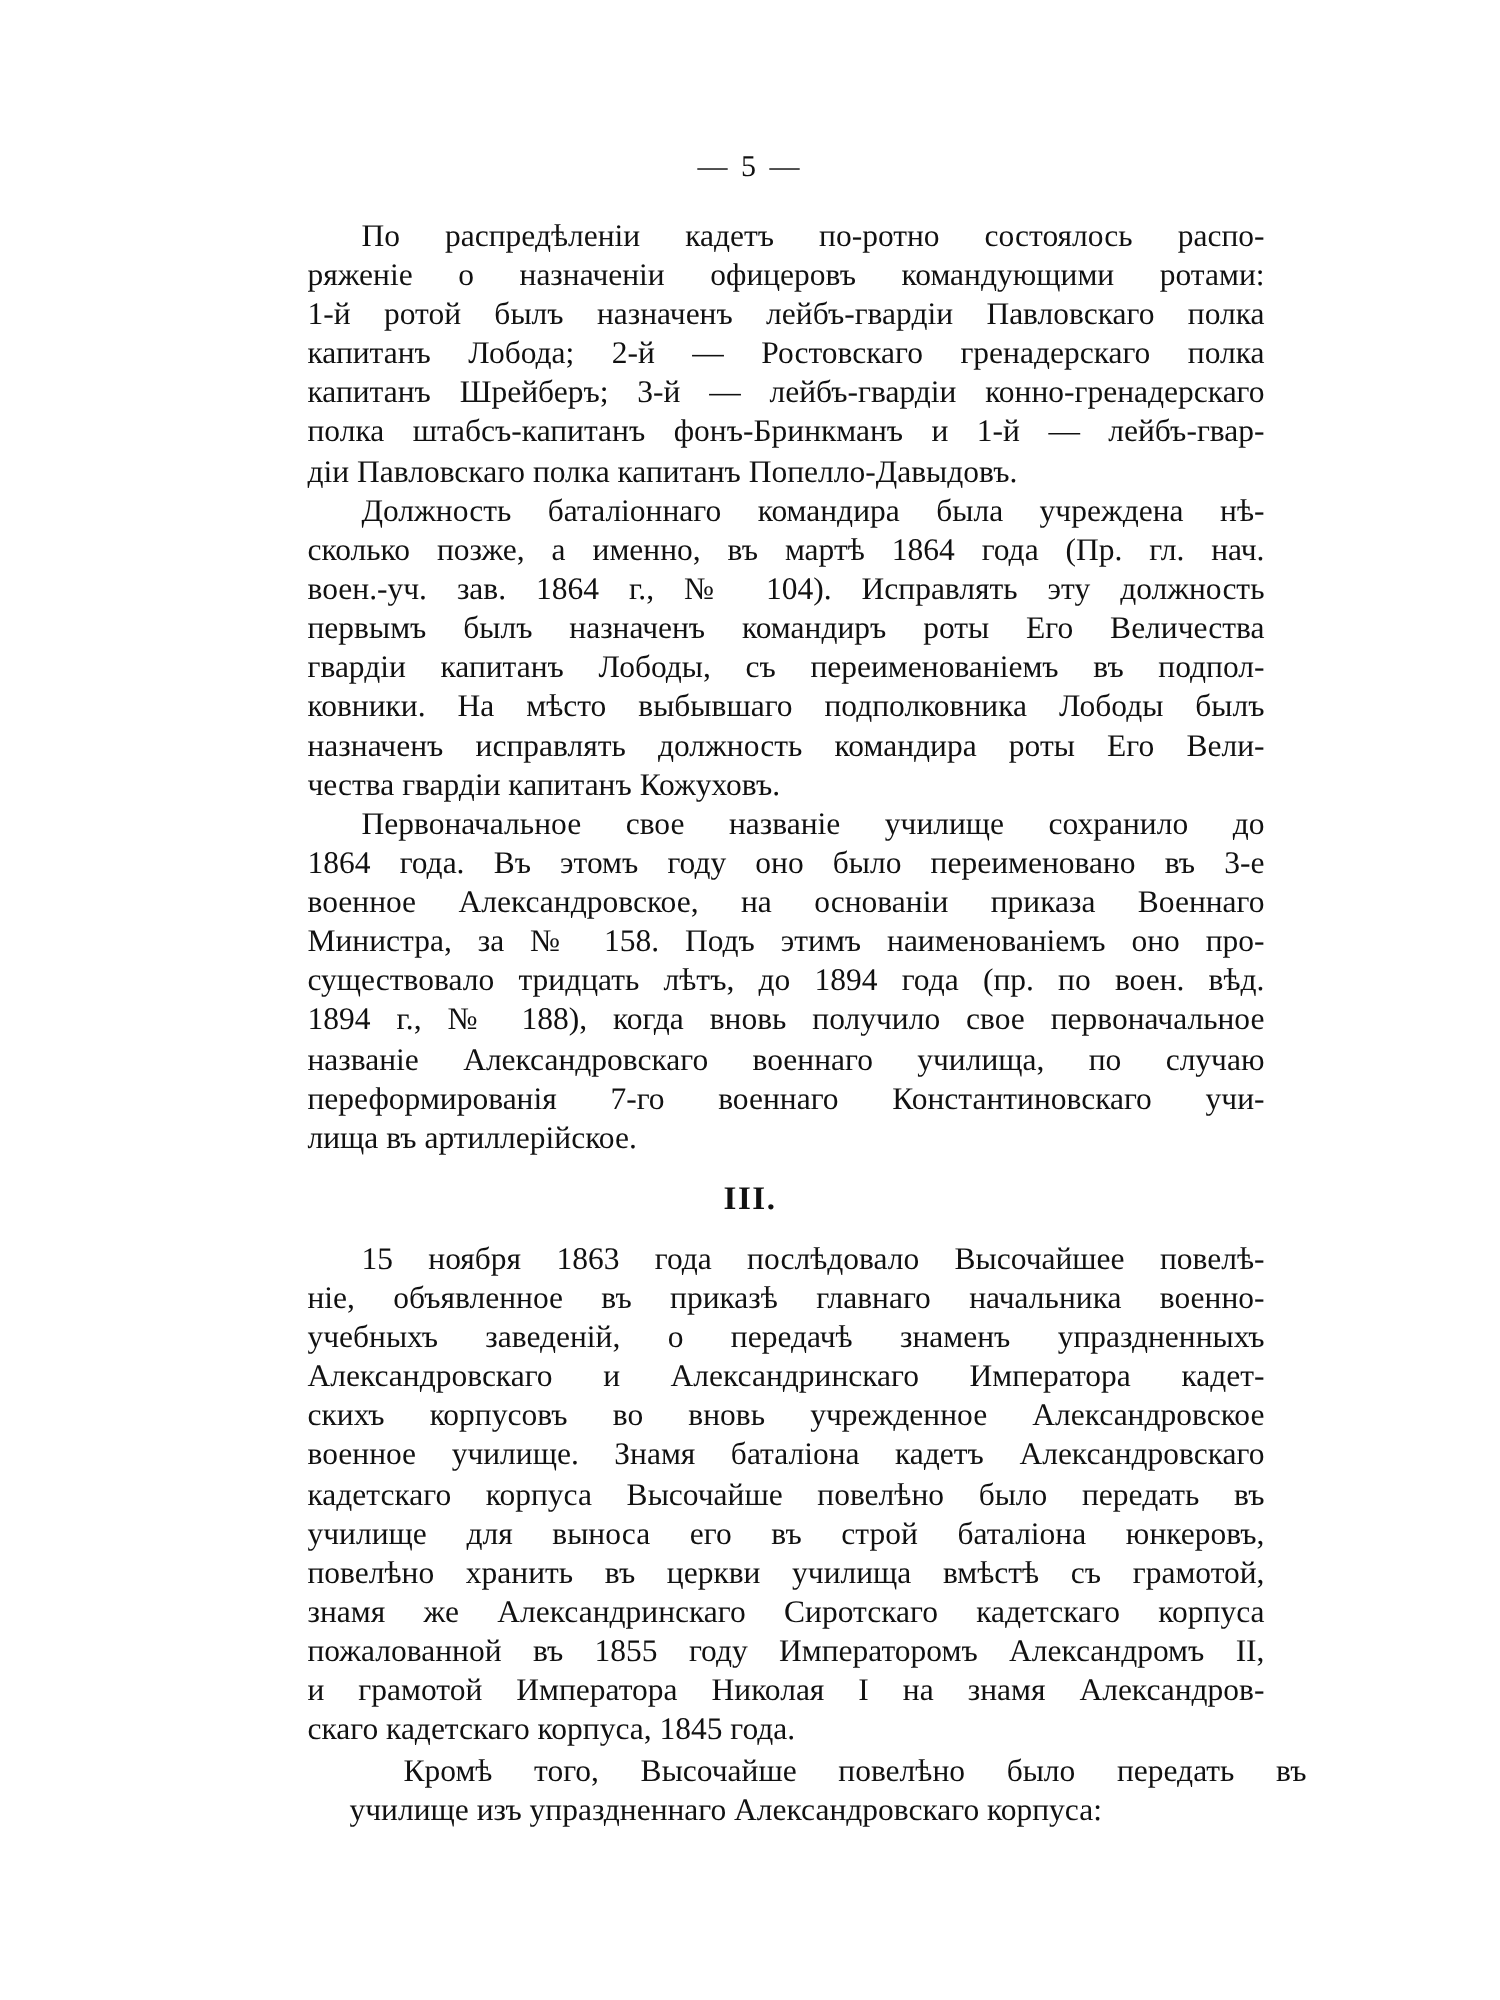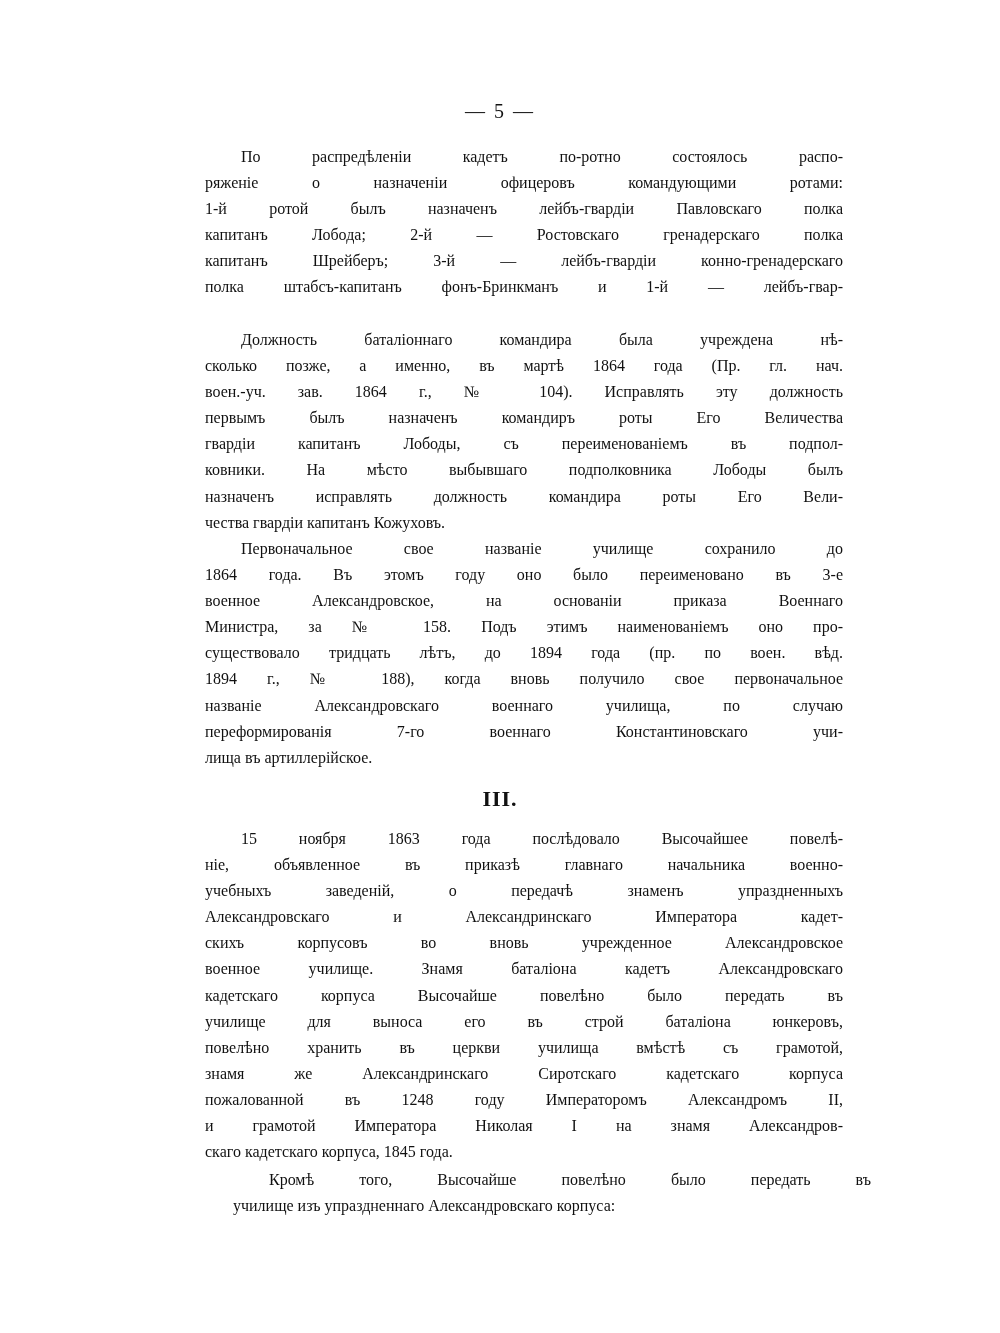--- a/index.html
+++ b/index.html
@@ -1,39 +1,40 @@
 <!DOCTYPE html>
 <html><head>
 <meta charset="utf-8">
 <style>
   html, body { margin:0; padding:0; background:#ffffff; }
   body { width:1000px; height:1333px; position:relative; overflow:hidden;
          font-family:"Liberation Serif","DejaVu Serif",serif; color:#111; }
   .page-number { position:absolute; top:100px; left:0; width:1000px; text-align:center;
          font-size:20px; letter-spacing:2px; }
   .col { position:absolute; left:205px; width:638px; }
-  .line { height:26.1px; line-height:26.1px; font-size:16px; white-space:nowrap;
+  .line { height:26.1px; line-height:26.1px; font-size:21px; white-space:nowrap;
           text-align:justify; text-align-last:justify; overflow:visible; }
   .line.last { text-align-last:left; }
   .line.indent { padding-left:36px; }
   .section-num { position:absolute; left:0; width:1000px; text-align:center; font-size:22px;
           font-weight:bold; letter-spacing:1px; }
 </style>
 </head>
 <body>
 
 <div class="page-number">— 5 —</div>
 
 <div class="col" style="top:144px;">
   <div class="line indent">По распредѣленіи кадетъ по-ротно состоялось распо-</div>
   <div class="line">ряженіе о назначеніи офицеровъ командующими ротами:</div>
   <div class="line">1-й ротой былъ назначенъ лейбъ-гвардіи Павловскаго полка</div>
   <div class="line">капитанъ Лобода; 2-й — Ростовскаго гренадерскаго полка</div>
   <div class="line">капитанъ Шрейберъ; 3-й — лейбъ-гвардіи конно-гренадерскаго</div>
   <div class="line">полка штабсъ-капитанъ фонъ-Бринкманъ и 1-й — лейбъ-гвар-</div>
+  <div class="line last">діи Павловскаго полка капитанъ Попелло-Давыдовъ.</div>
 </div>
 
 <div class="col" style="top:327px;">
   <div class="line indent">Должность баталіоннаго командира была учреждена нѣ-</div>
   <div class="line">сколько позже, а именно, въ мартѣ 1864 года (Пр. гл. нач.</div>
   <div class="line">воен.-уч. зав. 1864 г., № 104). Исправлять эту должность</div>
   <div class="line">первымъ былъ назначенъ командиръ роты Его Величества</div>
   <div class="line">гвардіи капитанъ Лободы, съ переименованіемъ въ подпол-</div>
   <div class="line">ковники. На мѣсто выбывшаго подполковника Лободы былъ</div>
   <div class="line">назначенъ исправлять должность командира роты Его Вели-</div>
@@ -58,21 +59,21 @@
   <div class="line indent">15 ноября 1863 года послѣдовало Высочайшее повелѣ-</div>
   <div class="line">ніе, объявленное въ приказѣ главнаго начальника военно-</div>
   <div class="line">учебныхъ заведеній, о передачѣ знаменъ упраздненныхъ</div>
   <div class="line">Александровскаго и Александринскаго Императора кадет-</div>
   <div class="line">скихъ корпусовъ во вновь учрежденное Александровское</div>
   <div class="line">военное училище. Знамя баталіона кадетъ Александровскаго</div>
   <div class="line">кадетскаго корпуса Высочайше повелѣно было передать въ</div>
   <div class="line">училище для выноса его въ строй баталіона юнкеровъ,</div>
   <div class="line">повелѣно хранить въ церкви училища вмѣстѣ съ грамотой,</div>
   <div class="line">знамя же Александринскаго Сиротскаго кадетскаго корпуса</div>
-  <div class="line">пожалованной въ 1248 году Императоромъ Александромъ II,</div>
+  <div class="line">пожалованной въ 1855 году Императоромъ Александромъ II,</div>
   <div class="line">и грамотой Императора Николая I на знамя Александров-</div>
   <div class="line last">скаго кадетскаго корпуса, 1845 года.</div>
 </div>
 
 <div class="col" style="top:1167px;margin-left:28px;">
   <div class="line indent">Кромѣ того, Высочайше повелѣно было передать въ</div>
   <div class="line last">училище изъ упраздненнаго Александровскаго корпуса:</div>
 </div>
 
 </body></html>

